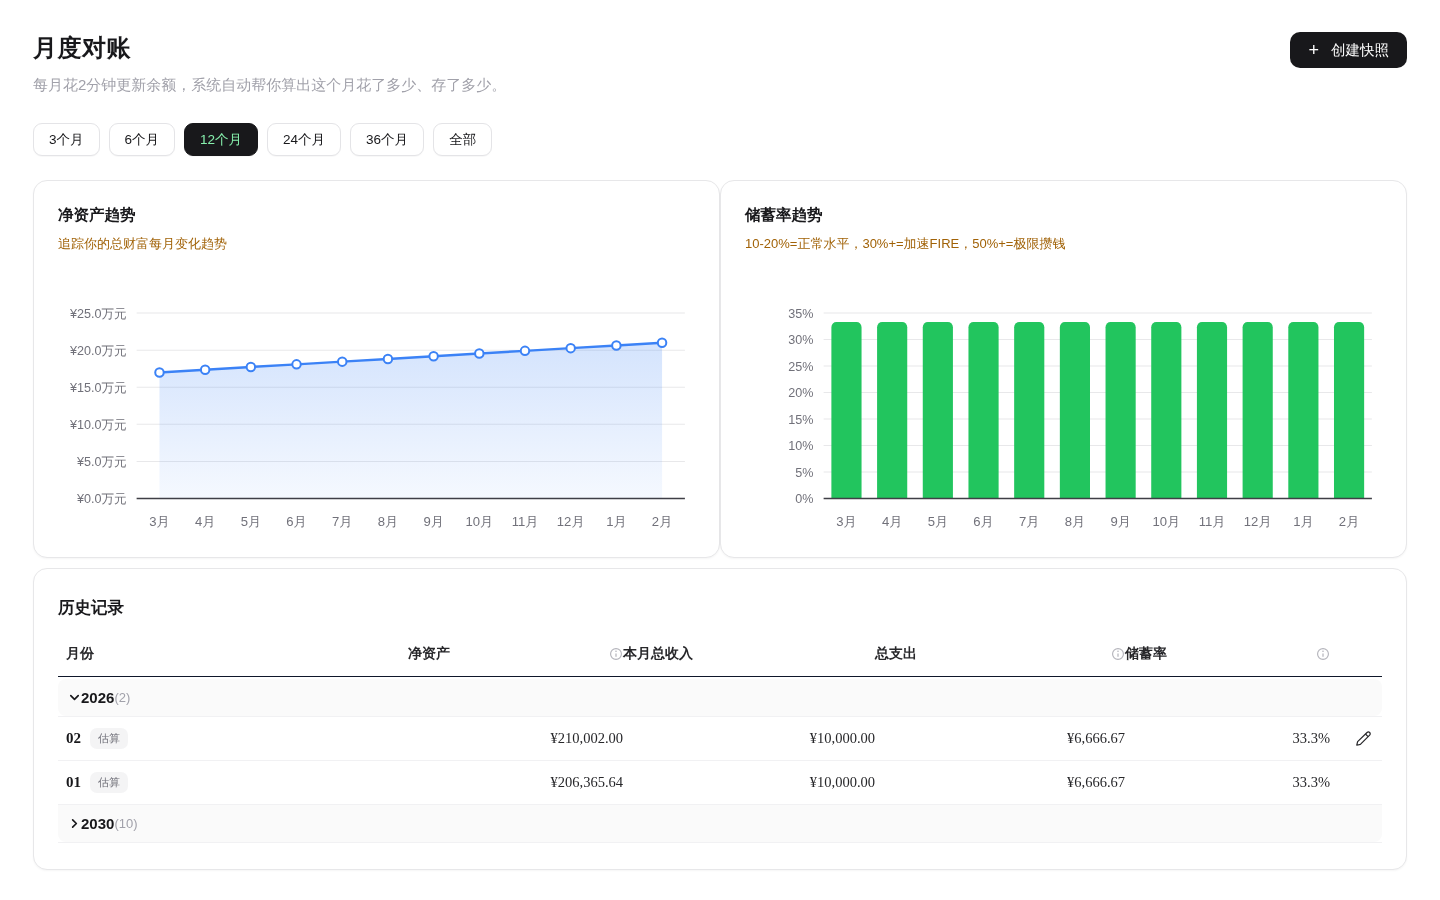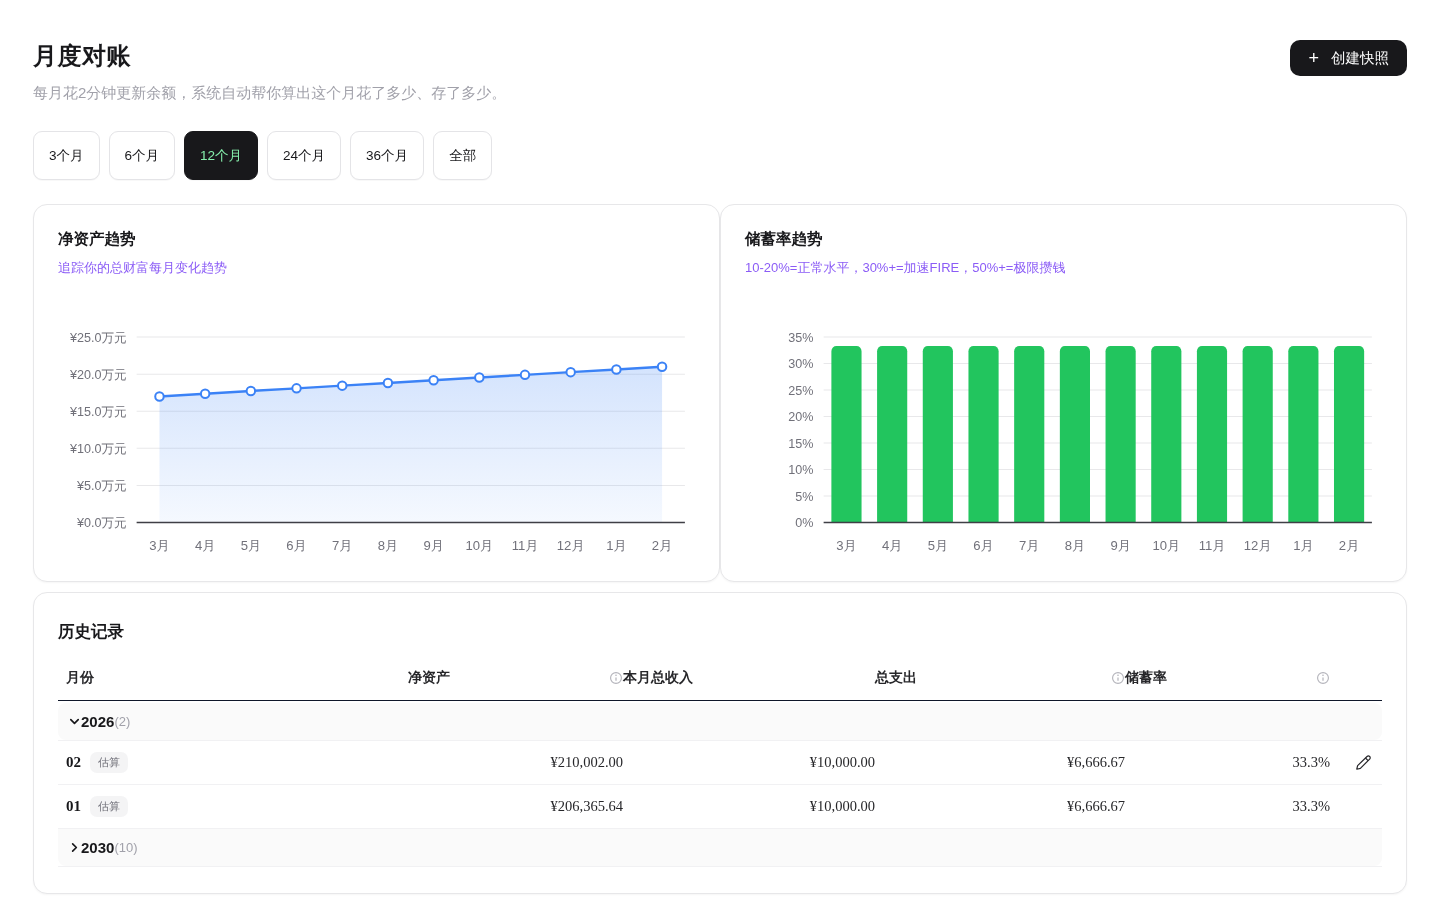--- a/index.html
+++ b/index.html
@@ -1,41 +1,41 @@
 <!DOCTYPE html>
 <html><head>
 <meta charset="utf-8">
 <style>
   * { margin:0; padding:0; box-sizing:border-box; }
   html,body { width:1440px; height:900px; background:#ffffff; overflow:hidden;
     font-family:"Liberation Sans","DejaVu Sans",sans-serif; color:#18181b; }
-  .page { padding:40px 33px 0; }
+  .page { padding:32px 33px 0; }
 
   
   .header { display:flex; justify-content:space-between; align-items:flex-start; }
   .page-title { font-size:24px; font-weight:700; letter-spacing:.5px; }
   .page-sub { margin-top:12px; font-size:15px; color:#a1a1aa; }
   .snapshot-btn { display:flex; align-items:center; gap:12px; background:#18181b; color:#fff;
     border:none; border-radius:10px; height:36px; padding:0 18px; font-size:14.5px; cursor:pointer;
     font-family:inherit; }
   .snapshot-btn .plus { font-size:18px; font-weight:400; line-height:1; }
 
   
   .filters { display:flex; gap:9px; margin-top:28px; }
-  .filter-btn { height:49px; padding:0 15px; background:#fff; border:1px solid #e4e4e7;
+  .filter-btn { height:33px; padding:0 15px; background:#fff; border:1px solid #e4e4e7;
     border-radius:9px; font-size:13.5px; color:#18181b; cursor:pointer; font-family:inherit;
     box-shadow:0 1px 1px rgba(0,0,0,.03); }
   .filter-btn.active { background:#18181b; color:#86efac; border-color:#18181b; }
 
   
   .charts { display:grid; grid-template-columns:1fr 1fr; margin-top:24px; }
   .card { background:#fff; border:1px solid #e7e7e9; border-radius:14px; padding:24px;
     box-shadow:0 1px 2px rgba(0,0,0,.04); }
   .card-title { font-size:15.5px; font-weight:700; }
-  .card-sub { margin-top:9px; font-size:13px; color:#8b5cf6; }
+  .card-sub { margin-top:9px; font-size:13px; color:#a16207; }
   .chart-wrap { margin-top:50px; }
   .chart-wrap svg { width:100%; height:auto; display:block; }
   .tick { font-size:12.5px; fill:#71717a; font-family:inherit; }
   .tick.x { font-size:13px; }
 
   
   .history-card { margin-top:10px; padding:28px 24px 26px; }
   .history-title { font-size:16.5px; font-weight:700; }
   .tgrid { display:grid; grid-template-columns:minmax(0,1fr) 215px 252px 250px 205px 44px; align-items:center; }
   .table-header { margin-top:26px; padding:0 8px 13px; border-bottom:1px solid #0f172a; }

